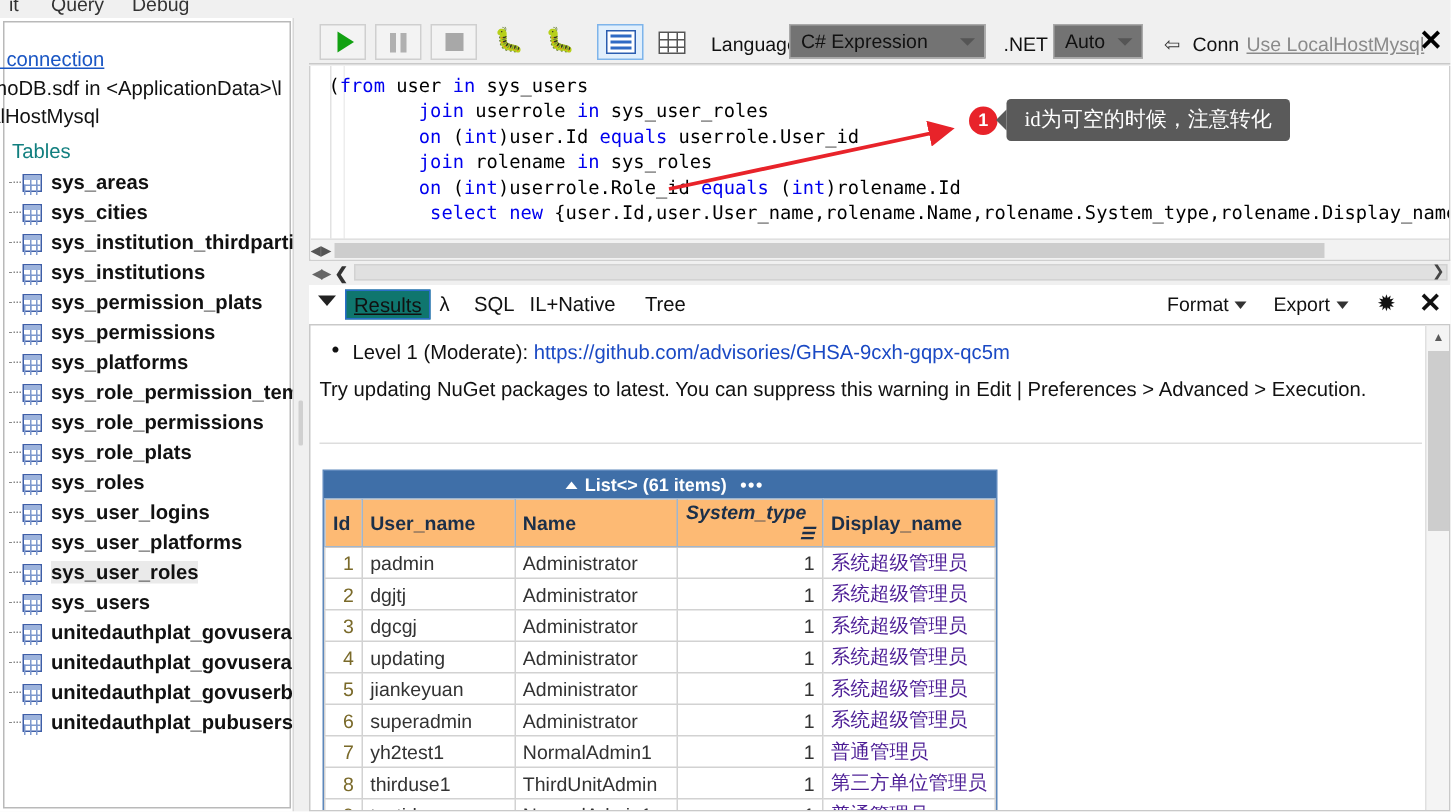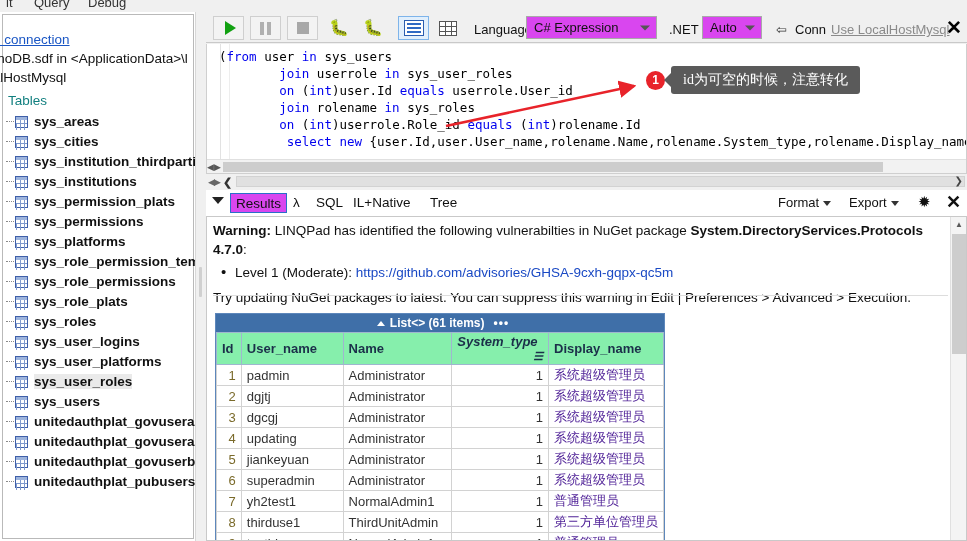--- a/index.html
+++ b/index.html
@@ -136,21 +136,21 @@
   }
   .table-ico {
     width: 18px; height: 15px; border: 1px solid #555; position: relative; background: #fff;
   }
   .table-ico i { position: absolute; background: #555; }
   .tb-label {
     position: absolute; top: 9px; font-size: 13px; color: #111; white-space: nowrap;
   }
   .tb-select {
     position: absolute; top: 3px; height: 23px;
-    background: #d946ef; border: 1px solid #a9a9a9;
+    background: #737373; border: 1px solid #a9a9a9;
     display: flex; align-items: center; padding: 0 4px 0 7px;
     font-size: 13px; color: #111;
   }
   .tb-select .cv {
     position: absolute; right: 6px; top: 50%; transform: translateY(-50%);
     width: 0; height: 0; border-left: 5px solid transparent;
     border-right: 5px solid transparent; border-top: 5px solid #555;
   }
   .conn-arrow { position: absolute; top: 9px; font-size: 13px; color: #333; }
   .conn-text { position: absolute; top: 9px; font-size: 13px; color: #111; white-space: nowrap; overflow: hidden; }
@@ -238,21 +238,21 @@
   .resbar { position: absolute; left: 0; top: 190px; width: 761px; height: 26px; background: #fff; }
   .res-caret {
     position: absolute; left: 6px; top: 7px; width: 0; height: 0;
     border-left: 6px solid transparent; border-right: 6px solid transparent;
     border-top: 7px solid #222;
   }
   .res-tab {
     position: absolute; top: 3px; height: 20px; line-height: 19px;
     font-size: 13.5px; color: #111; padding: 0 5px; white-space: nowrap;
   }
-  .res-tab.active { border: 1px solid #2a6fc9; background: #d946ef; }
+  .res-tab.active { border: 1px solid #2a6fc9; background: #0f766e; text-decoration: underline; }
   .res-right {
     position: absolute; top: 5px; font-size: 13px; color: #111; white-space: nowrap;
   }
   .res-right .cv {
     display: inline-block; margin-left: 4px; width: 0; height: 0;
     border-left: 4px solid transparent; border-right: 4px solid transparent;
     border-top: 5px solid #333; vertical-align: middle;
   }
 
   
@@ -286,21 +286,21 @@
     font-size: 12px; font-weight: bold; padding-left: 6px; white-space: nowrap; text-align: center;
   }
   .dump-title .tri {
     display: inline-block; width: 0; height: 0; margin-right: 5px;
     border-left: 4px solid transparent; border-right: 4px solid transparent;
     border-bottom: 5px solid #fff; vertical-align: middle;
   }
   .dump-title .dots3 { margin-left: 9px; letter-spacing: 1px; }
   table.rt { border-collapse: collapse; width: 100%; background: #fff; font-size: 13px; }
   table.rt th {
-    background: #86efac; border: 1px solid #9fb6cf; font-weight: bold;
+    background: #fdba74; border: 1px solid #9fb6cf; font-weight: bold;
     color: #1b2f49; text-align: left; padding: 1px 5px; height: 20px;
     white-space: nowrap; font-size: 13px;
   }
   table.rt td {
     border: 1px solid #d2d2d2; padding: 1px 5px; height: 21px;
     color: #333; white-space: nowrap; font-size: 13px;
   }
   table.rt td.num { text-align: right; color: #7a6a2a; }
   table.rt td.numr { text-align: right; color: #333; }
   table.rt td.cjk { color: #4c1d95; }
@@ -499,23 +499,20 @@
       <div class="res-right" style="left:643px;">
         <span>Export</span><span class="cv"></span>
       </div>
       <div class="res-right" style="left:712px;font-size:15px;top:3px;">✹</div>
       <div class="res-right" style="left:740px;font-size:18px;top:1px;font-weight:bold;">✕</div>
     </div>
 
     <div class="resbody">
 
       <div class="warn-block">
-        <p class="warn-l1">
-          <b>Warning:</b><span> LINQPad has identified the following vulnerabilties in NuGet package </span><b>System.DirectoryServices.Protocols 4.7.0</b><span>:</span>
-        </p>
         <p class="warn-bullet">
           <span>Level 1 (Moderate): </span><a href="#">https://github.com/advisories/GHSA-9cxh-gqpx-qc5m</a>
         </p>
         <p class="warn-l3">Try updating NuGet packages to latest. You can suppress this warning in Edit | Preferences &gt; Advanced &gt; Execution.</p>
       </div>
       <div class="warn-rule"></div>
 
       <div class="dump">
         <div class="dump-title">
           <span class="tri"></span><span>List&lt;&gt; (61 items)</span><span class="dots3">•••</span>

